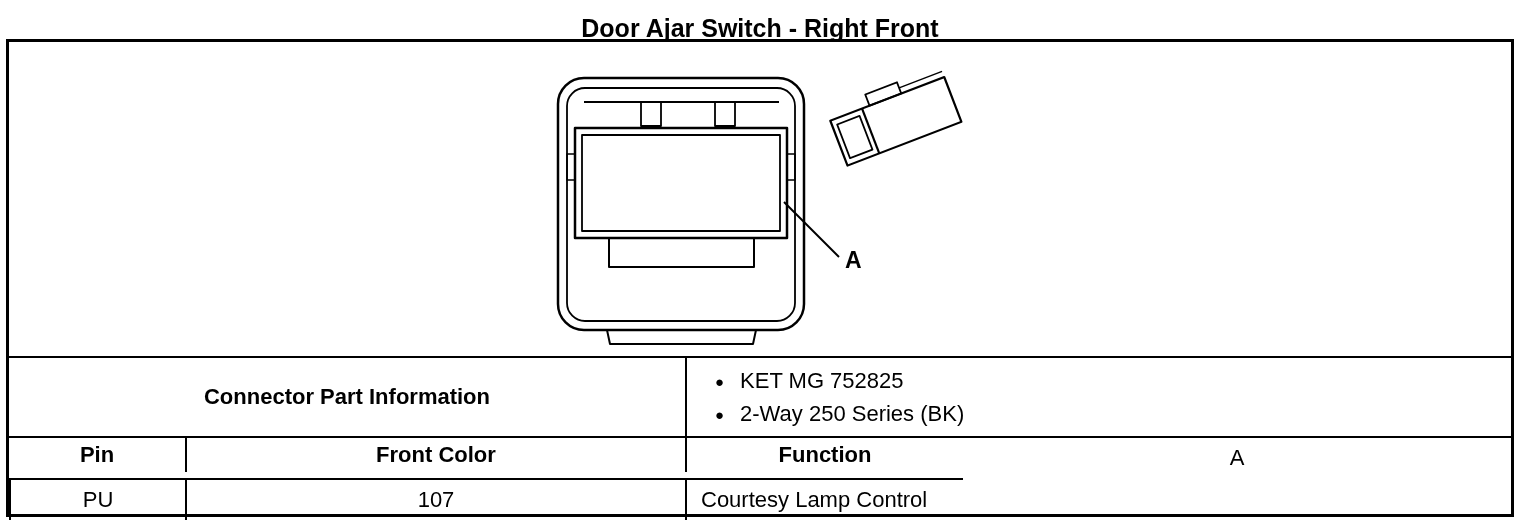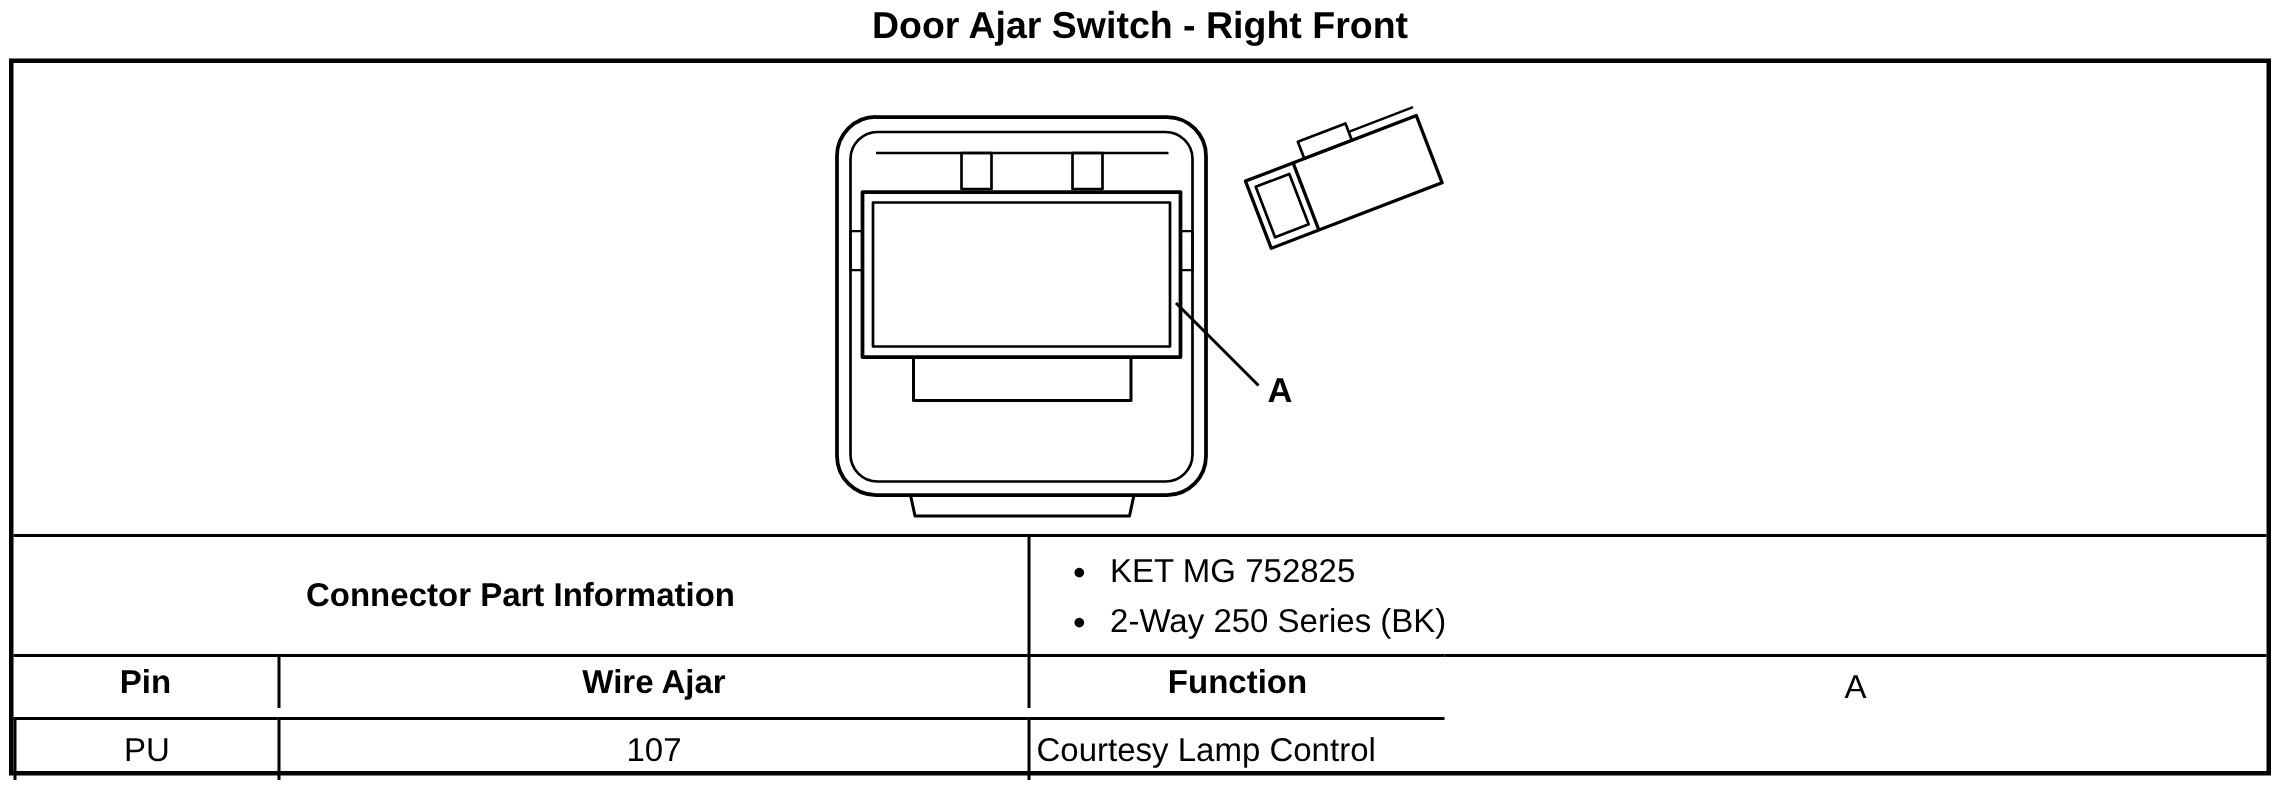--- a/index.html
+++ b/index.html
@@ -7,21 +7,21 @@
     width: 1520px;
     height: 526px;
     background: #ffffff;
     font-family: "Liberation Sans", sans-serif;
     color: #000000;
   }
   .page-title {
     text-align: center;
     font-size: 25px;
     font-weight: bold;
-    padding-top: 3px;
+    padding-top: 14px;
     height: 39px;
   }
   .frame {
     margin: 0 6px;
     border: 3px solid #000000;
     width: 1508px;
     height: 478px;
     display: flex;
     flex-direction: column;
   }
@@ -69,21 +69,21 @@
   }
   .bullet {
     font-size: 15px;
     line-height: 1;
     transform: translateY(1px);
   }
   .header-row { height: 36px; }
   .data-row { height: 42px; }
   .cell.left-align {
     justify-content: flex-start;
-    padding-left: 4px;
+    padding-left: 14px;
   }
 </style>
 </head>
 <body>
 
 <div class="page-title">Door Ajar Switch - Right Front</div>
 
 <div class="frame">
 
   <div class="diagram-area">
@@ -129,21 +129,21 @@
         <span class="bullet">●</span>
         <span>KET MG 752825</span>
       </div>
       <div class="bullet-line">
         <span class="bullet">●</span>
         <span>2-Way 250 Series (BK)</span>
       </div>
     </div>
 
     <div class="cell bold first-col header-row">Pin</div>
-    <div class="cell bold header-row">Wire Ajar</div>
+    <div class="cell bold header-row">Front Color</div>
     <div class="cell bold header-row">Function</div>
 
     <div class="cell first-col data-row">A</div>
     <div class="cell data-row">PU</div>
     <div class="cell data-row">107</div>
     <div class="cell data-row left-align">Courtesy Lamp Control</div>
   </div>
 
 </div>
 

